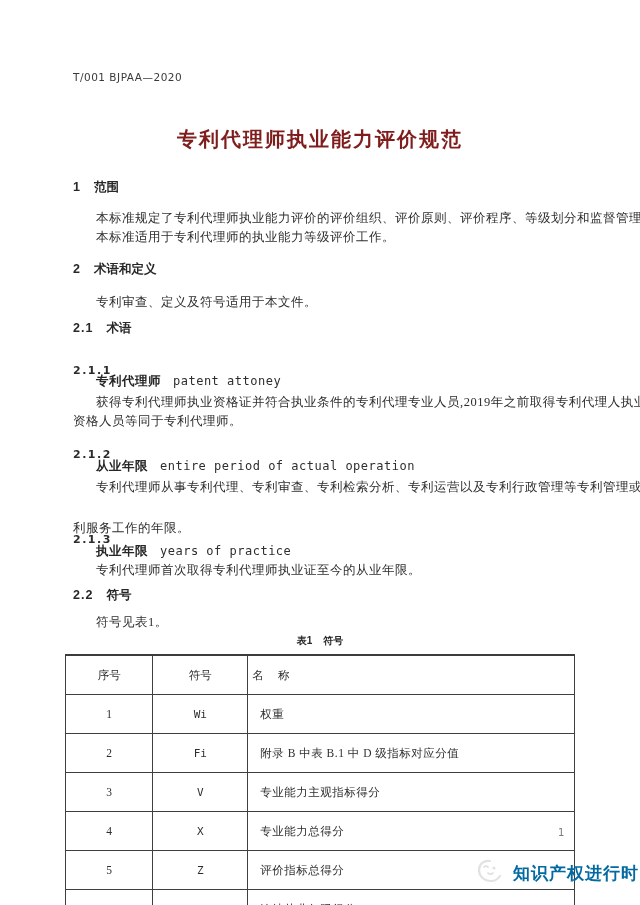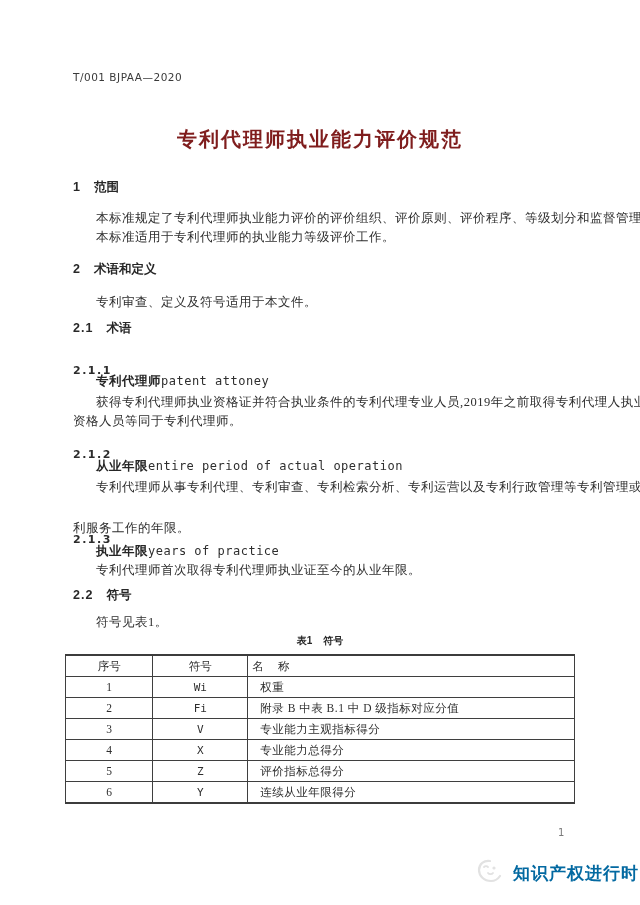--- a/index.html
+++ b/index.html
@@ -24,39 +24,39 @@
   }
   .heading .hnum{display:inline-block;margin-right:13px;letter-spacing:1px;}
   .clause-num{
     left:73px;font-size:11px;font-weight:bold;letter-spacing:1.5px;color:#2c2c2c;
     font-family:"DejaVu Sans","Liberation Sans",sans-serif;
     margin-top:17px;
   }
   .line{left:73px;font-size:12.5px;white-space:nowrap;color:#2e2e2e;letter-spacing:.5px;}
   .indent{padding-left:23px;}
   .term-zh{
-    font-weight:bold;font-size:12.5px;color:#262626;
+    font-weight:bold;font-size:12.5px;margin-right:12px;color:#262626;
     font-family:"Liberation Sans","DejaVu Sans",sans-serif;
   }
   .term-en{
     font-size:12px;color:#2e2e2e;
     font-family:"DejaVu Sans Mono","Liberation Mono",monospace;
   }
   .tbl-caption{
     left:0;right:0;top:634px;text-align:center;font-size:10px;font-weight:bold;
     word-spacing:8px;color:#282828;
     font-family:"Liberation Sans","DejaVu Sans",sans-serif;
   }
   table.symbols{
     position:absolute;left:65px;top:654px;width:510px;
     border-collapse:collapse;font-size:11.5px;color:#2e2e2e;
     border-top:2px solid #3c3c3c;border-bottom:2px solid #3c3c3c;
   }
   table.symbols td{
-    border:1px solid #3f3f3f;height:20px;text-align:center;padding:0 4px;
+    border:1px solid #3f3f3f;height:20px;text-align:center;padding:9px 4px;
   }
   table.symbols .col-seq{width:84px;}
   table.symbols .col-sym{width:92px;font-family:"DejaVu Sans Mono","Liberation Mono",monospace;font-size:11px;}
   table.symbols .col-name{width:334px;text-align:left;padding-left:12px;letter-spacing:.5px;}
   table.symbols tr.hdr td{font-family:"Liberation Sans","DejaVu Sans",sans-serif;}
   table.symbols tr.hdr .col-name{text-align:left;padding-left:4px;word-spacing:10px;}
   table.symbols tr.hdr .col-sym{font-family:"Liberation Sans","DejaVu Sans",sans-serif;font-size:11.5px;}
   .page-num{
     left:558px;top:827px;font-size:10px;color:#7a7a7a;
     font-family:"DejaVu Sans",sans-serif;

